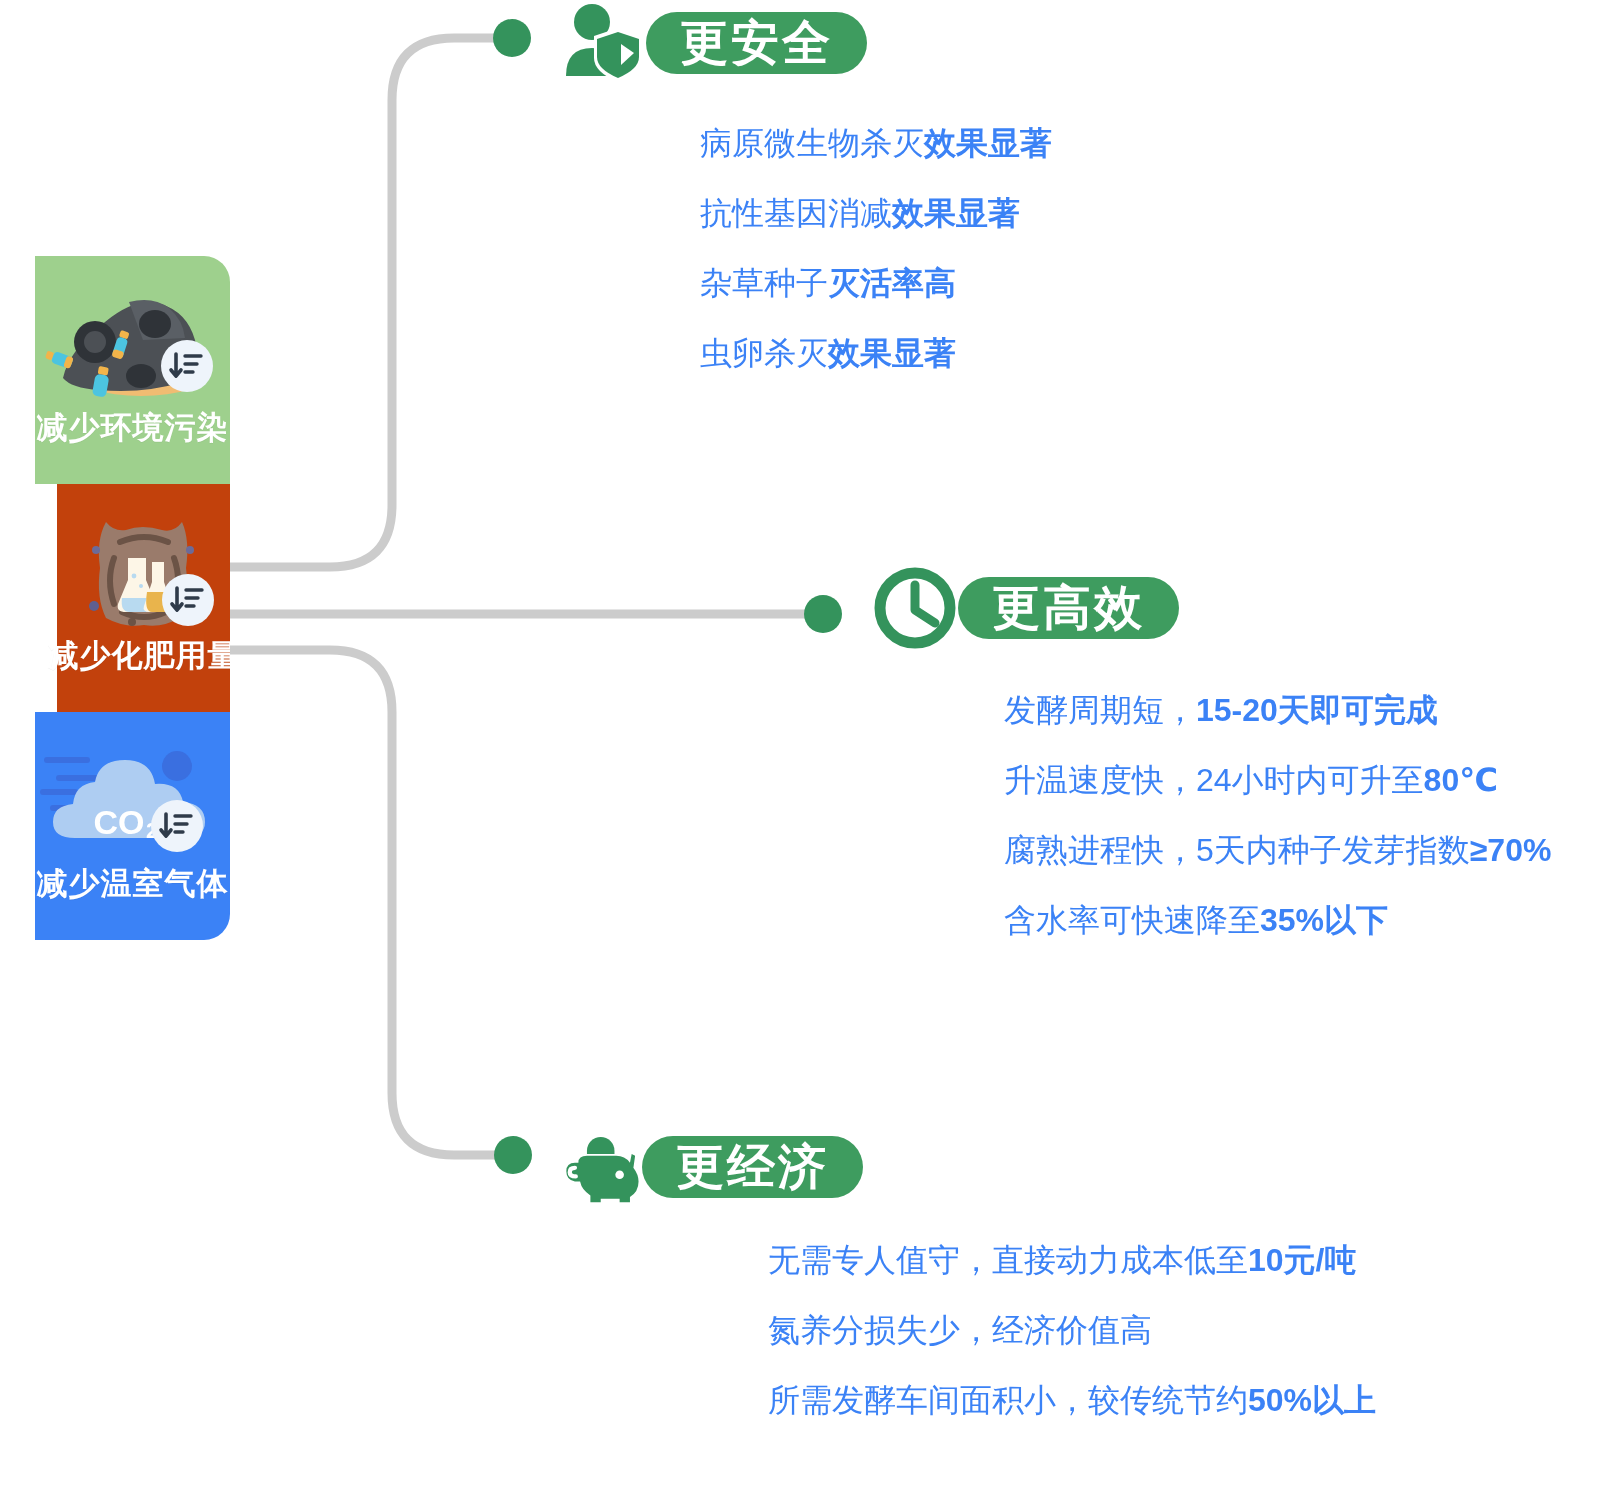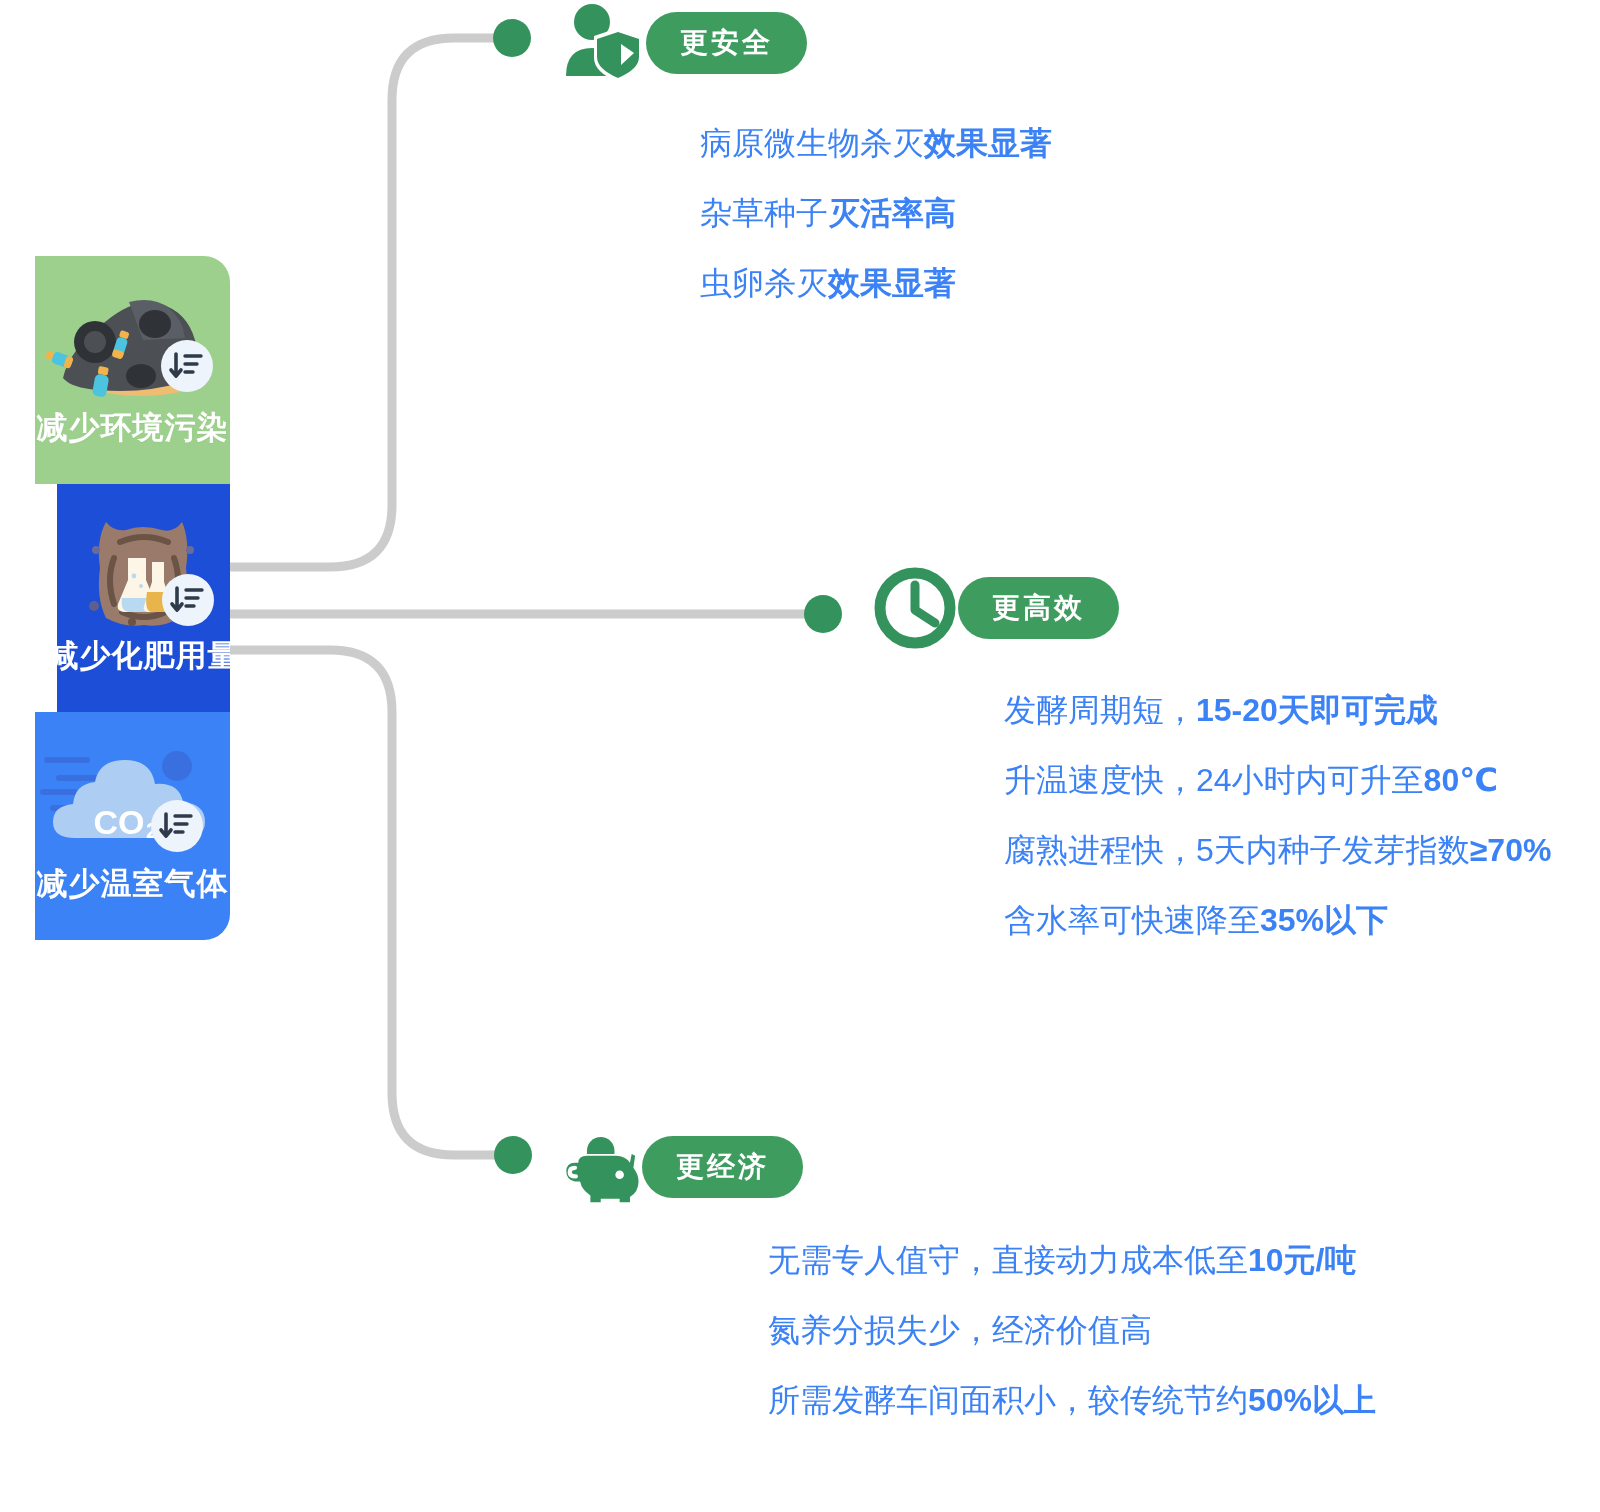--- a/index.html
+++ b/index.html
@@ -42,21 +42,21 @@
   }
   .panel-card {
     position: relative;
     flex: 1 1 0;
     display: flex;
     flex-direction: column;
     align-items: center;
     justify-content: flex-start;
   }
   .panel-card.c1 { background: #9ed08d; }
-  .panel-card.c2 { background: #1d4ed8; margin-left: 22px; }
+  .panel-card.c2 { background: #c2410c; margin-left: 22px; }
   .panel-card.c3 { background: #3b82f6; }
 
   .panel-art {
     position: relative;
     width: 200px;
     height: 128px;
     margin-top: 22px;
   }
   .panel-art svg { display: block; width: 200px; height: 128px; }
 
@@ -91,21 +91,21 @@
 
   .pill {
     display: inline-flex;
     align-items: center;
     justify-content: center;
     height: 62px;
     padding: 0 34px;
     border-radius: 34px;
     background: #3e9c5f;
     color: #ffffff;
-    font-size: 28px;
+    font-size: 48px;
     font-weight: bold;
     letter-spacing: 3px;
     line-height: 1;
     white-space: nowrap;
   }
 
   .bullets {
     position: absolute;
     font-size: 32px;
     color: #3b82f6;
@@ -243,20 +243,21 @@
           <path d="M58 28 L82 36 L82 58 Q82 72 58 82 Q34 72 34 58 L34 36 Z" fill="#ffffff"></path>
           <path d="M58 32 L79 39 L79 57 Q79 69 58 78 Q37 69 37 57 L37 39 Z" fill="#34935c"></path>
           <path d="M61 44 L74 53 L61 65 Z" fill="#ffffff"></path>
         </svg>
       </span>
       <span class="pill">更安全</span>
     </div>
 
     <div class="bullets">
       <span class="line"><span>病原微生物杀灭</span><b>效果显著</b></span>
+      <span class="line"><span>抗性基因消减</span><b>效果显著</b></span>
       <span class="line"><span>杂草种子</span><b>灭活率高</b></span>
       <span class="line"><span>虫卵杀灭</span><b>效果显著</b></span>
     </div>
   </div>
 
   <div class="branch" id="branch-eff">
     <div class="branch-head">
       <span class="branch-icon">
         <svg viewBox="0 0 86 86" width="86" height="86">
           <circle cx="43" cy="43" r="35" fill="none" stroke="#34935c" stroke-width="11"></circle>

